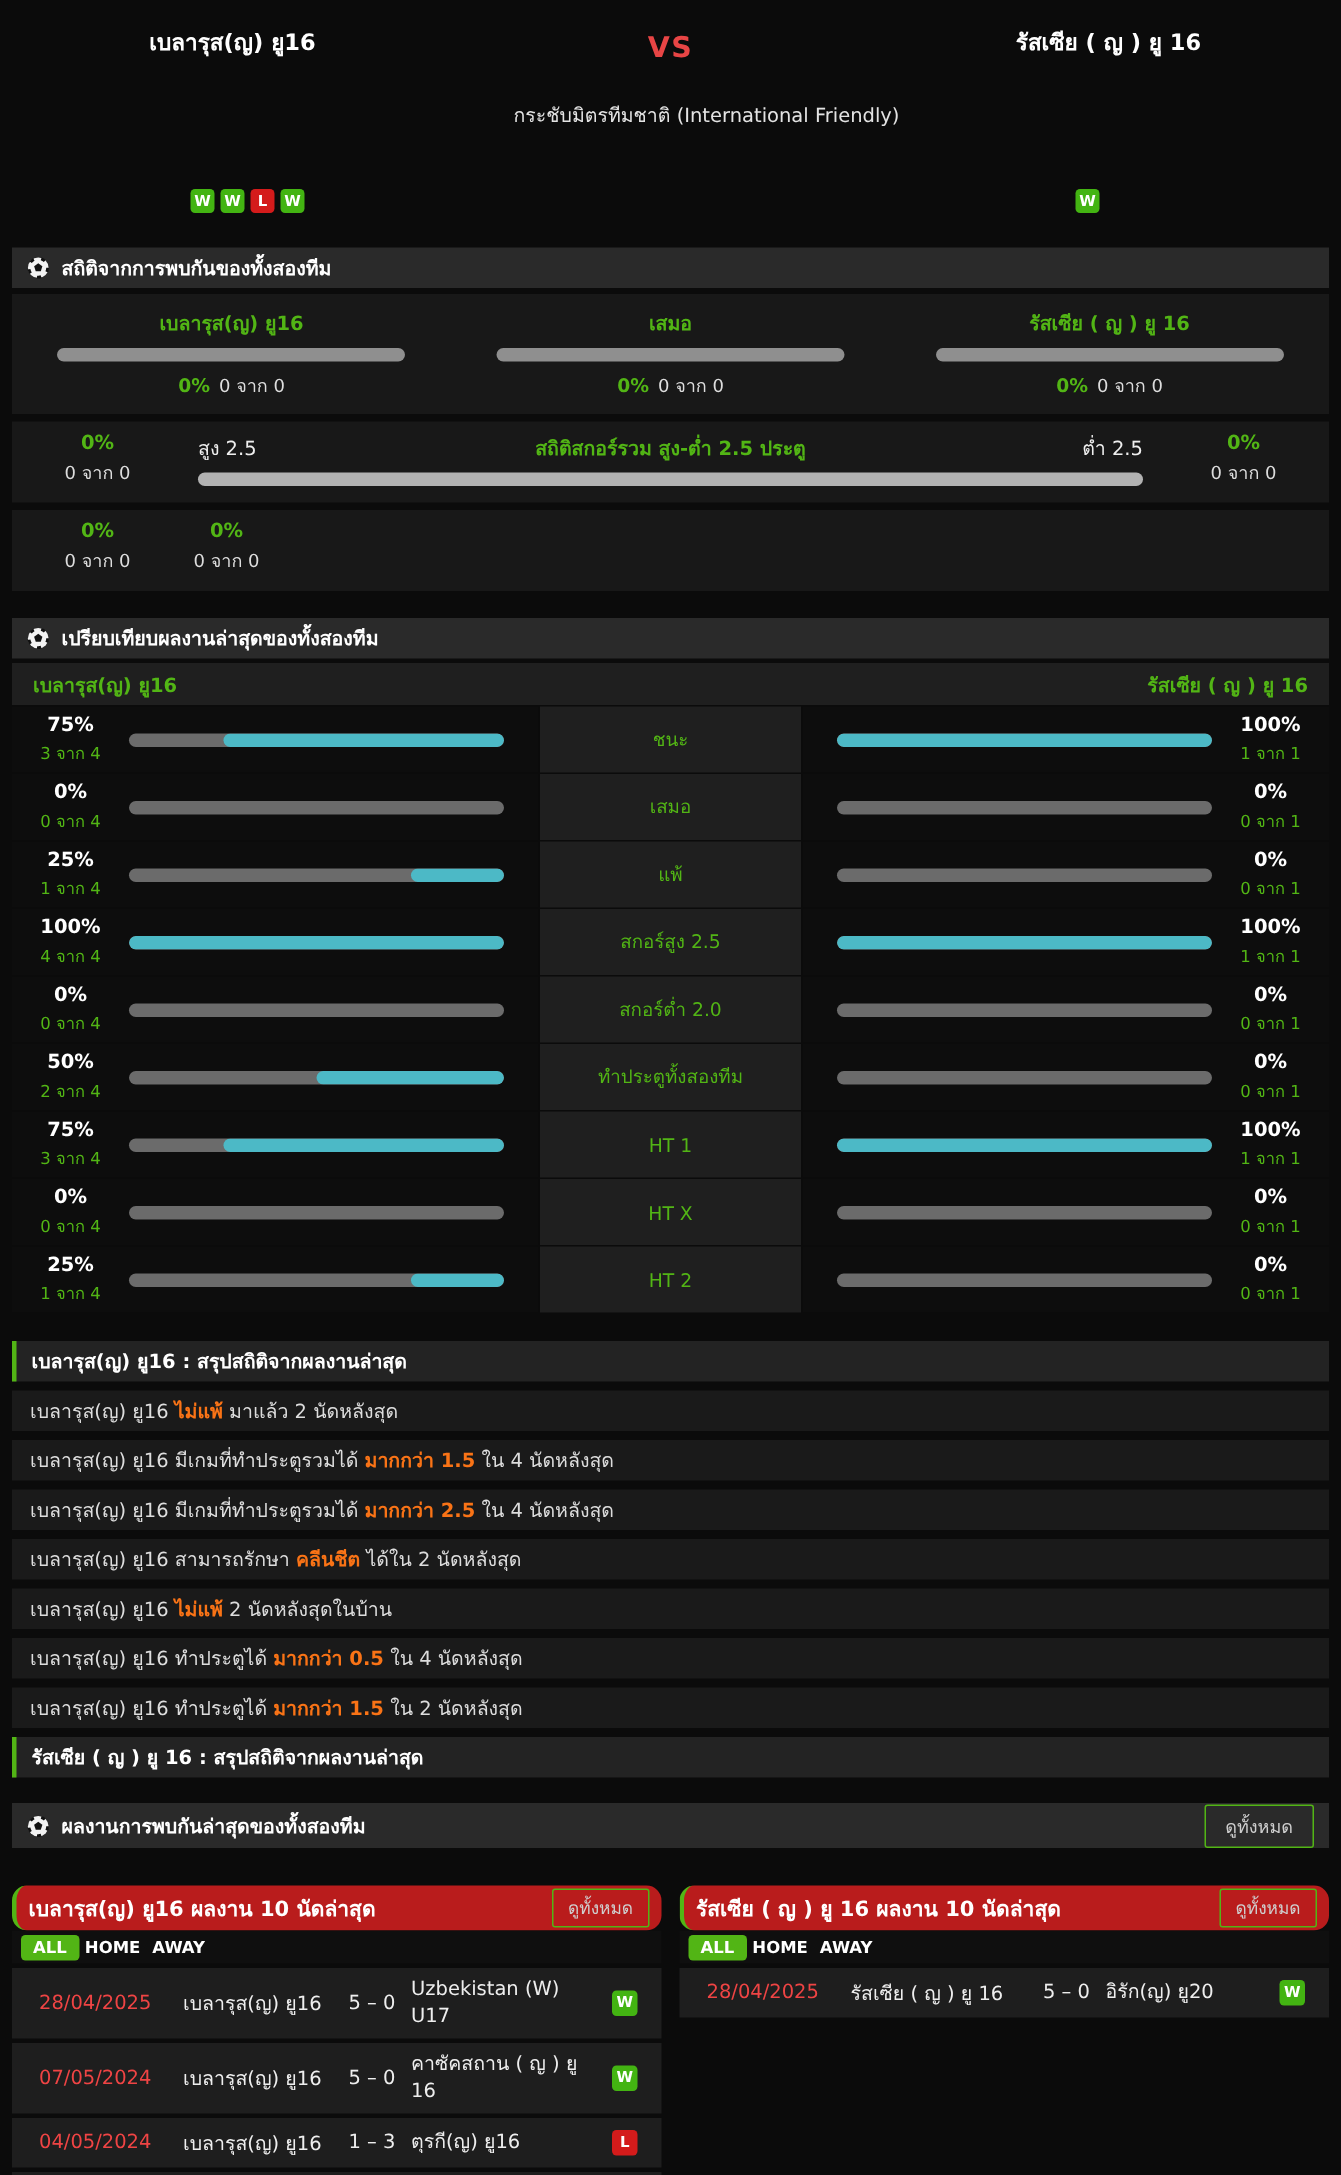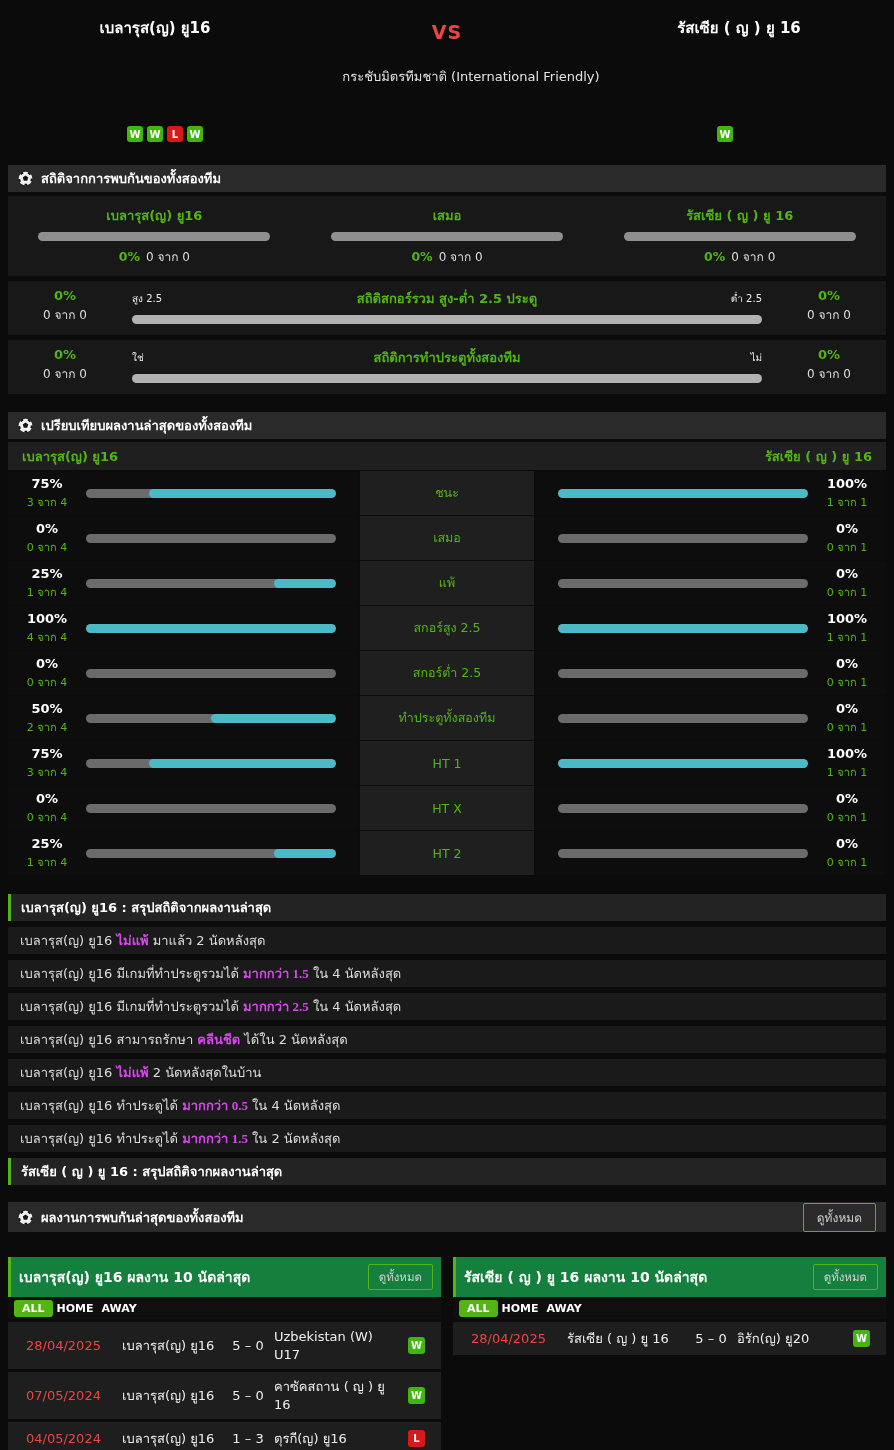--- a/index.html
+++ b/index.html
@@ -35,21 +35,21 @@
   .h2h-col .nm { color:#52b515; font-weight:bold; font-size:13px; }
   .h2h-bar { width:232px; height:9px; border-radius:5px; background:#8f8f8f; }
   .h2h-stats { font-size:12px; color:#ddd; }
   .h2h-stats b { color:#52b515; font-size:12.5px; margin-right:6px; }
   .h2h-row { background:#181818; margin-top:5px; padding:7px 14px 11px; display:flex; align-items:center; }
   .side-stat { width:86px; text-align:center; flex:0 0 auto; }
   .side-stat .p { color:#52b515; font-weight:bold; font-size:13px; }
   .side-stat .r { color:#ddd; font-size:12px; margin-top:2px; }
   .h2h-mid { flex:1; margin:0 24px; }
   .h2h-mid-top { display:flex; align-items:center; }
-  .h2h-mid-top .lab { color:#eee; font-size:10px; width:80px; }
+  .h2h-mid-top .lab { color:#eee; font-size:13px; width:80px; }
   .h2h-mid-top .lab.r { text-align:right; }
   .h2h-mid-top .ttl { flex:1; text-align:center; color:#52b515; font-weight:bold; font-size:13px; }
   .h2h-mid-bar { height:9px; border-radius:5px; background:#b2b2b2; margin-top:6px; }
   
   .comp-teams { background:#1f1f1f; margin-top:3px; height:28px; display:flex; align-items:center;
                 justify-content:space-between; padding:0 14px; font-weight:bold; font-size:13px; color:#52b515; }
   .comp-row { display:flex; height:44px; margin-top:1px; }
   .comp-side { flex:1; background:#0d0d0d; display:flex; align-items:center; }
   .pct-block { width:78px; text-align:center; flex:0 0 auto; }
   .pct-block .p { color:#fff; font-weight:bold; font-size:13px; }
@@ -59,32 +59,32 @@
   .comp-side.r .bar-track { margin-left:23px; }
   .bar-fill { position:absolute; top:0; bottom:0; background:#4cb9c6; border-radius:5px; }
   .fill-right { right:0; } .fill-left { left:0; }
   .comp-center { width:174px; flex:0 0 auto; background:#1f1f1f; margin:0 1px; display:flex; align-items:center;
                  justify-content:center; color:#52b515; font-weight:normal; font-size:12.5px; text-align:center; }
   
   .sum-head { background:#232323; border-left:3px solid #52b515; height:27px; display:flex; align-items:center;
               padding:0 10px; font-weight:bold; font-size:13px; color:#fff; }
   .sum-row { background:#1a1a1a; height:27px; margin-top:6px; display:flex; align-items:center; padding:0 12px;
              font-size:13px; color:#ddd; white-space:pre; }
-  .sum-row .hl { color:#d946ef; font-weight:bold;font-family:Liberation Serif, serif; }
+  .sum-row .hl { color:#f97316; font-weight:bold; }
   
   .recent-head { background:#2a2a2a; height:30px; display:flex; align-items:center; gap:8px; padding:0 10px;
                  font-weight:bold; font-size:13px; color:#fff; }
   .view-all { margin-left:auto; background:transparent; border:1.5px solid #52b515; color:#cfcfcf;
               font-size:12px; padding:4px 13px; border-radius:2px; cursor:pointer;
               font-family:"DejaVu Sans","Liberation Sans",sans-serif; }
   
   .panels { display:flex; gap:12px; margin:0 8px; }
   .panel { flex:1; min-width:0; }
-  .panel-head { background:#15803d; border-left:3px solid #52b515; height:40px; display:flex; align-items:center;
-                padding:0 8px; font-weight:bold; font-size:14px; color:#fff; }
+  .panel-head { background:#b91c1c; border-left:3px solid #52b515; height:30px; display:flex; align-items:center;
+                padding:0 8px; font-weight:bold; font-size:14px; color:#fff;border-radius:10px; }
   .panel-head .view-all { padding:3px 10px; font-size:11.5px; }
   .panel-tabs { background:#0f0f0f; height:22px; display:flex; align-items:center; padding:0 6px; }
   .tab { color:#fff; font-weight:bold; font-size:11px; cursor:pointer; padding:2px 4px; }
   .tab.active { background:#52b515; border-radius:3px; padding:2px 8px; }
   .match-row { background:#1e1e1e; margin-top:3px; display:flex; align-items:center; padding:6px 8px 6px 18px;
                font-size:13px; min-height:32px; }
   .mr-date { width:96px; flex:0 0 auto; color:#ef4444; }
   .mr-home { width:100px; flex:0 0 auto; color:#eee; }
   .mr-score { width:52px; flex:0 0 auto; text-align:center; color:#eee; }
   .mr-away { flex:1; color:#eee; padding-right:8px; line-height:1.35; }
@@ -157,28 +157,20 @@
       <div class="p">0%</div>
       <div class="r">0 จาก 0</div>
     </div>
   </div>
 
   <div class="h2h-row">
     <div class="side-stat">
       <div class="p">0%</div>
       <div class="r">0 จาก 0</div>
     </div>
-    <div class="h2h-mid">
-      <div class="h2h-mid-top">
-        <span class="lab">ใช่</span>
-        <span class="ttl">สถิติการทำประตูทั้งสองทีม</span>
-        <span class="lab r">ไม่</span>
-      </div>
-      <div class="h2h-mid-bar"></div>
-    </div>
     <div class="side-stat">
       <div class="p">0%</div>
       <div class="r">0 จาก 0</div>
     </div>
   </div>
 </div>
 
 <div class="spacer18"></div>
 
 <div class="section">
@@ -286,21 +278,21 @@
   <div class="comp-row">
     <div class="comp-side l">
       <div class="pct-block">
           <div class="p">0%</div>
           <div class="r">0 จาก 4</div>
         </div>
       <div class="bar-track">
           <div class="bar-fill fill-right" style="width: 0%;"></div>
         </div>
     </div>
-    <div class="comp-center">สกอร์ต่ำ 2.5</div>
+    <div class="comp-center">สกอร์ต่ำ 2.0</div>
     <div class="comp-side r">
       <div class="bar-track">
           <div class="bar-fill fill-left" style="width: 0%;"></div>
         </div>
       <div class="pct-block">
           <div class="p">0%</div>
           <div class="r">0 จาก 1</div>
         </div>
     </div>
   </div>

